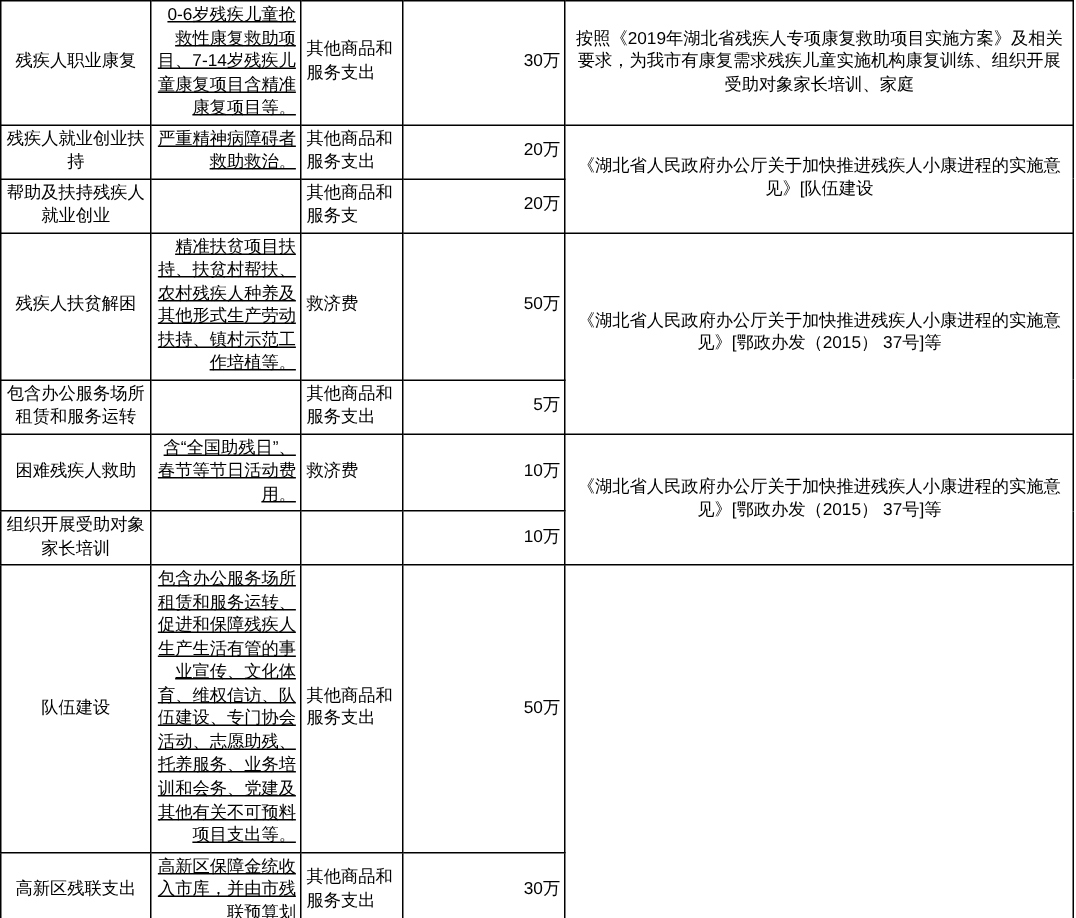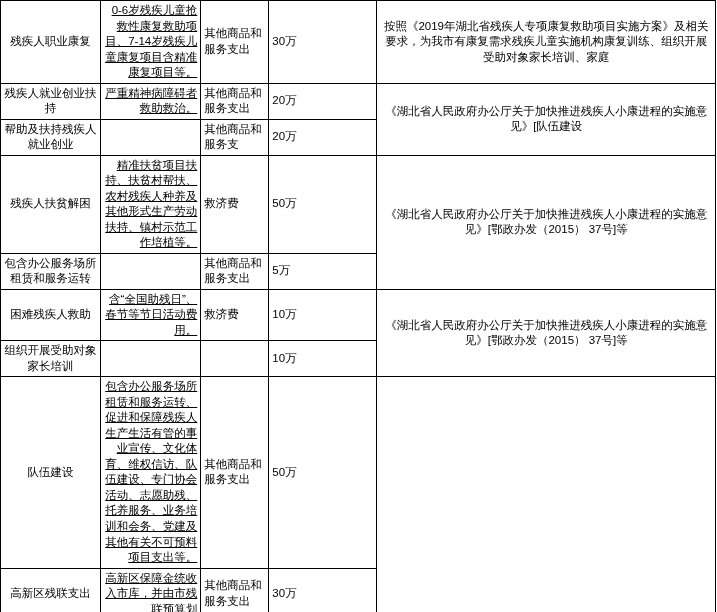--- a/index.html
+++ b/index.html
@@ -37,21 +37,21 @@
     text-align: center;
   }
   td.c-desc {
     text-align: right;
     text-decoration: underline;
   }
   td.c-cat {
     text-align: left;
   }
   td.c-amt {
-    text-align: left;
+    text-align: right;
   }
   td.c-basis {
     text-align: center;
   }
   .col1 { width: 100px; }
   .col2 { width: 100px; }
   .col3 { width: 68px; }
   .col4 { width: 108px; }
   .col5 { width: 338px; }
 </style>

